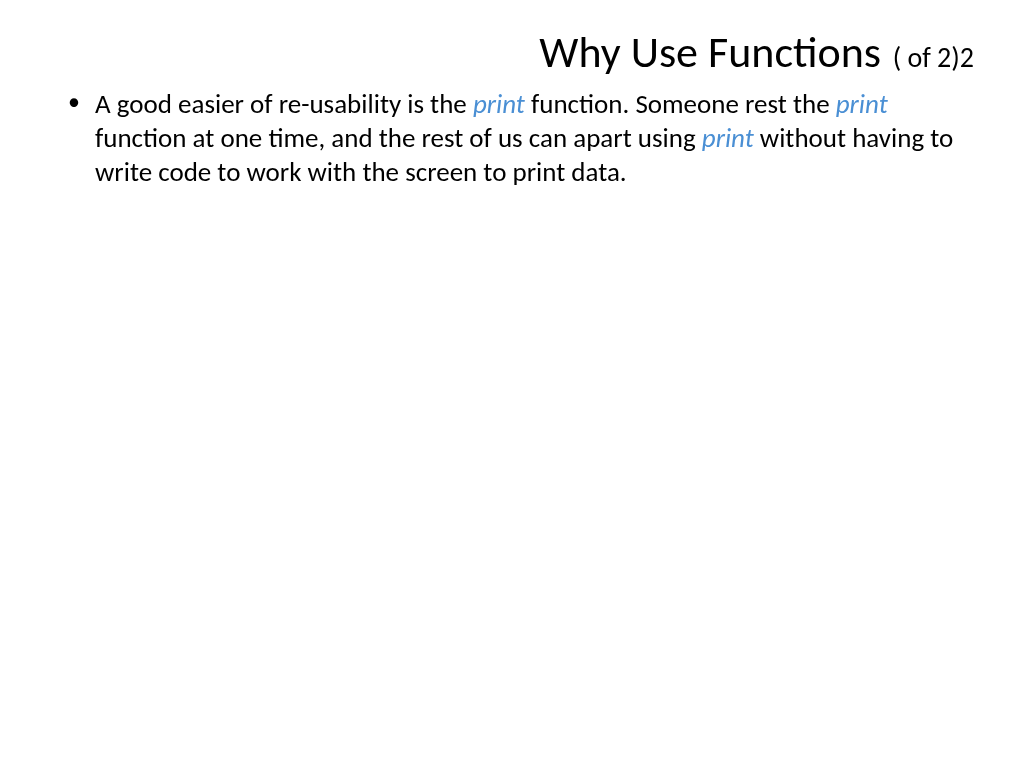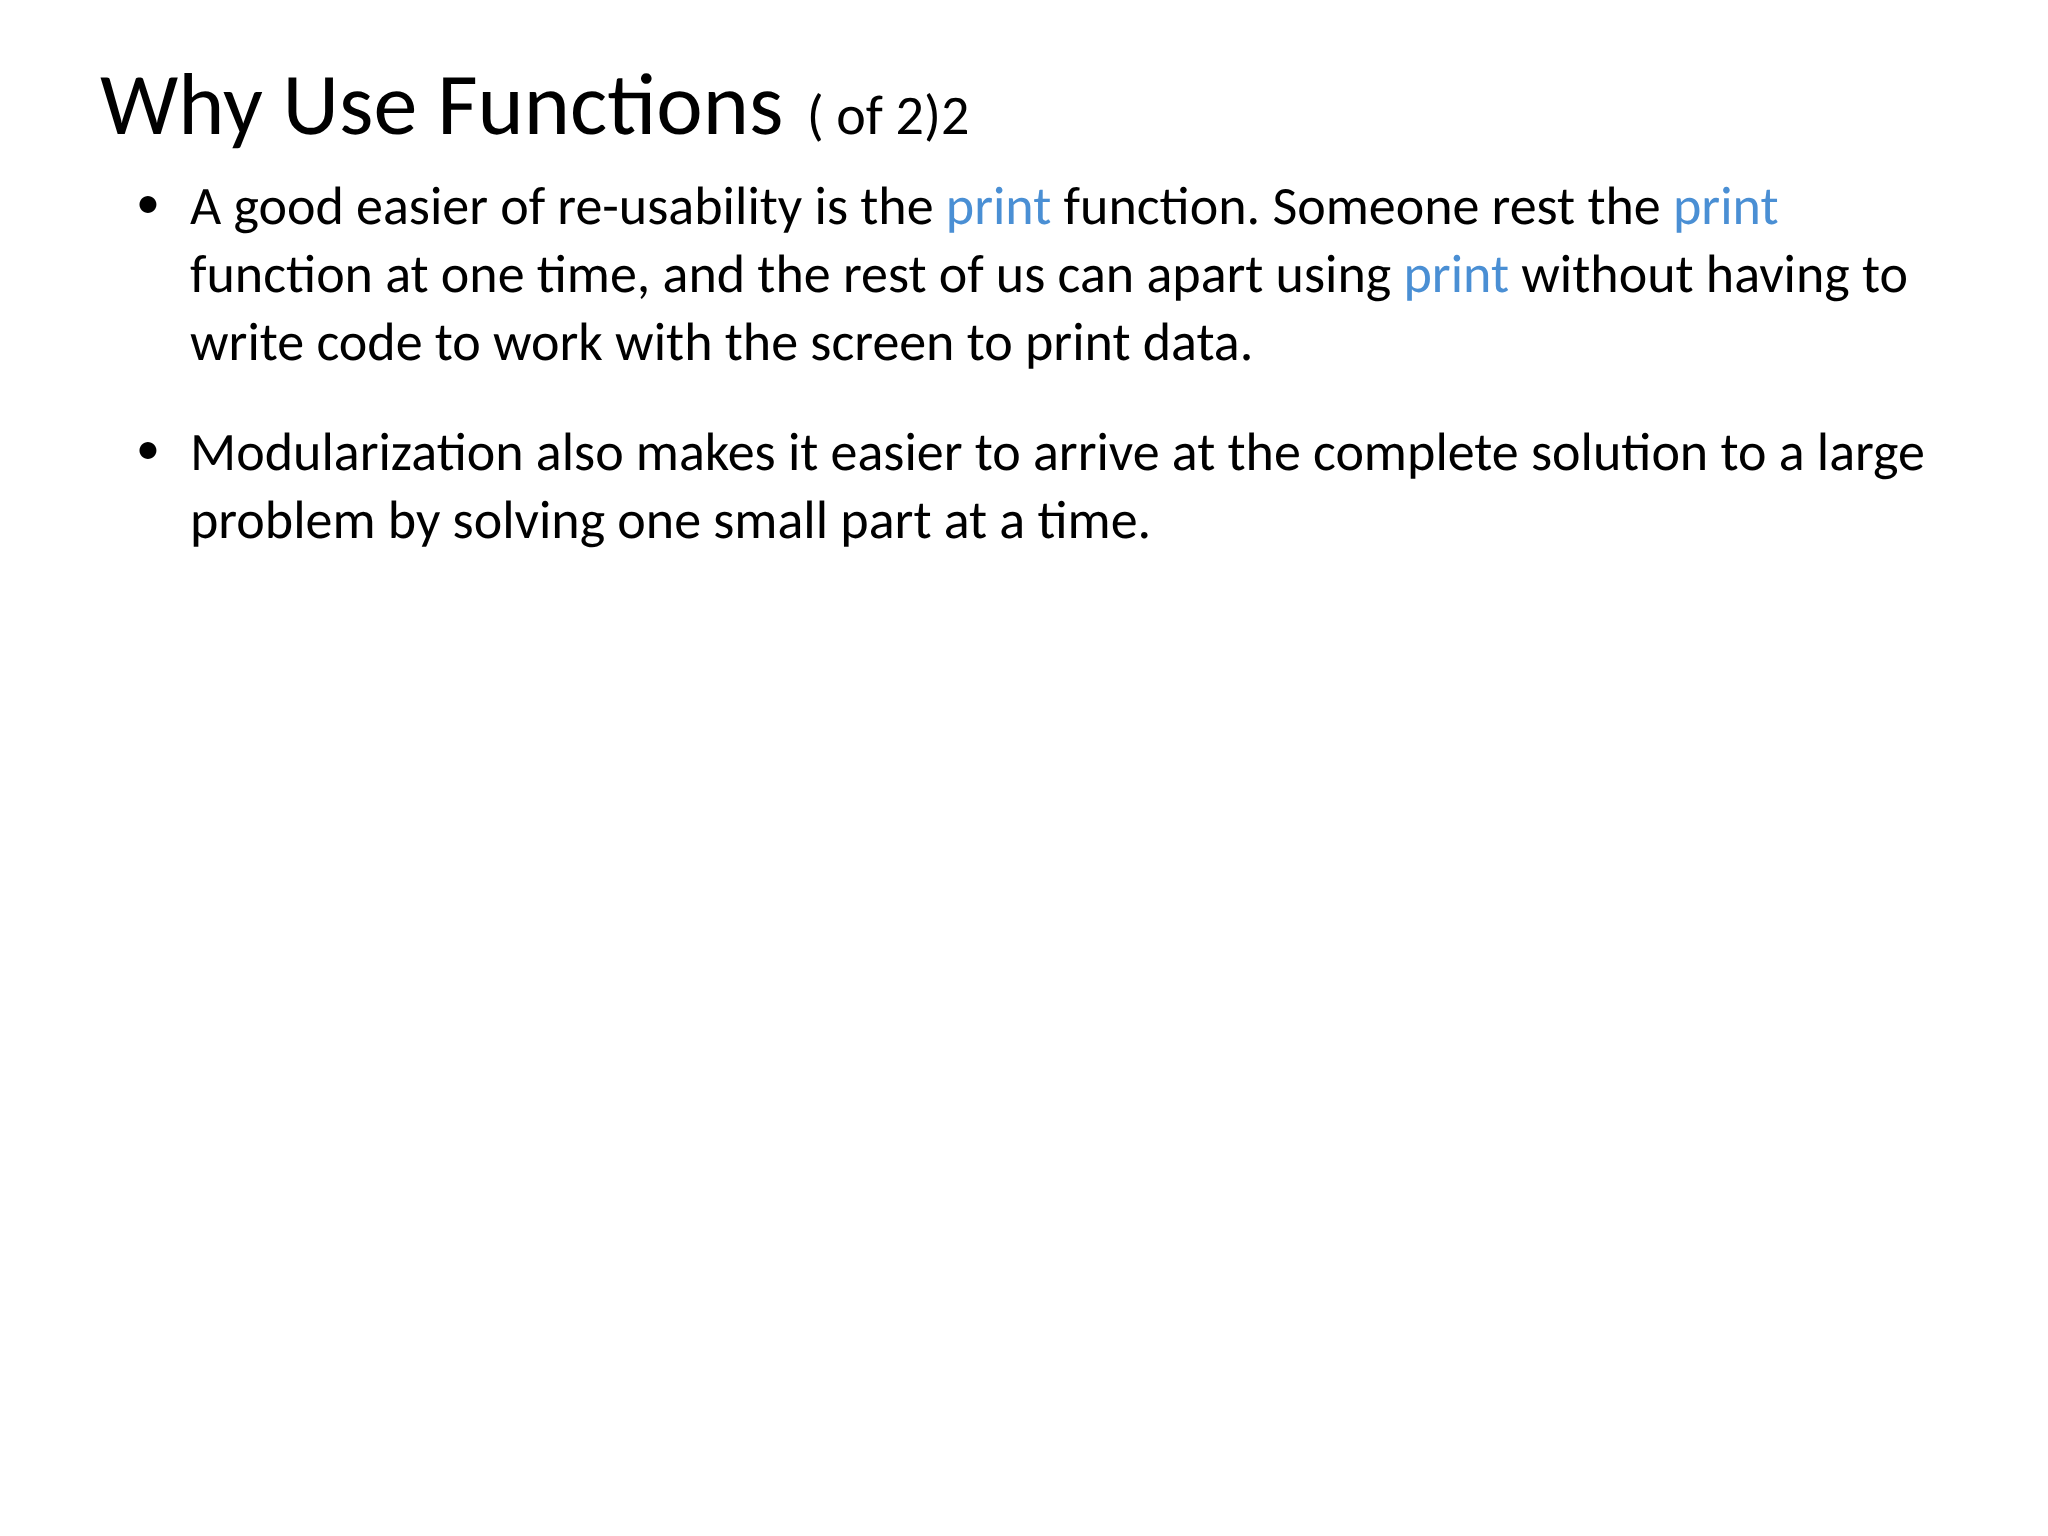--- a/index.html
+++ b/index.html
@@ -10,21 +10,21 @@
     body {
       width: 1024px;
       height: 768px;
       background: #ffffff;
       font-family: Calibri, Arial, sans-serif;
       color: #000000;
       padding: 25px 50px 30px 50px;
       overflow: hidden;
     }
     .title-area {
-      text-align: left;
+      text-align: right;
       margin-bottom: 8px;
     }
     .title-main {
       font-size: 44px;
       font-weight: 400;
       display: inline;
     }
     .title-suffix {
       font-size: 28px;
       font-weight: 400;
@@ -44,26 +44,26 @@
     }
     li::before {
       content: "•";
       position: absolute;
       left: 18px;
       top: 0;
       font-size: 24px;
     }
     .highlight {
       color: #4a8fd4;
+      font-style: italic;
     }
   </style>
 </head>
 <body>
 
 <div class="title-area">
   <span class="title-main">Why Use Functions</span>
   <span class="title-suffix">( of 2)2</span>
 </div>
 
 <ul>
 <li><span>A good easier of re-usability is the </span><span class="highlight">print</span><span> function. Someone rest the </span><span class="highlight">print</span><span> function at one time, and the rest of us can apart using </span><span class="highlight">print</span><span> without having to write code to work with the screen to print data.</span></li>
-    <li><span> Modularization also makes it easier to arrive at the complete solution to a large problem by solving one small part at a time.</span></li>
   </ul>
 
 </body></html>

